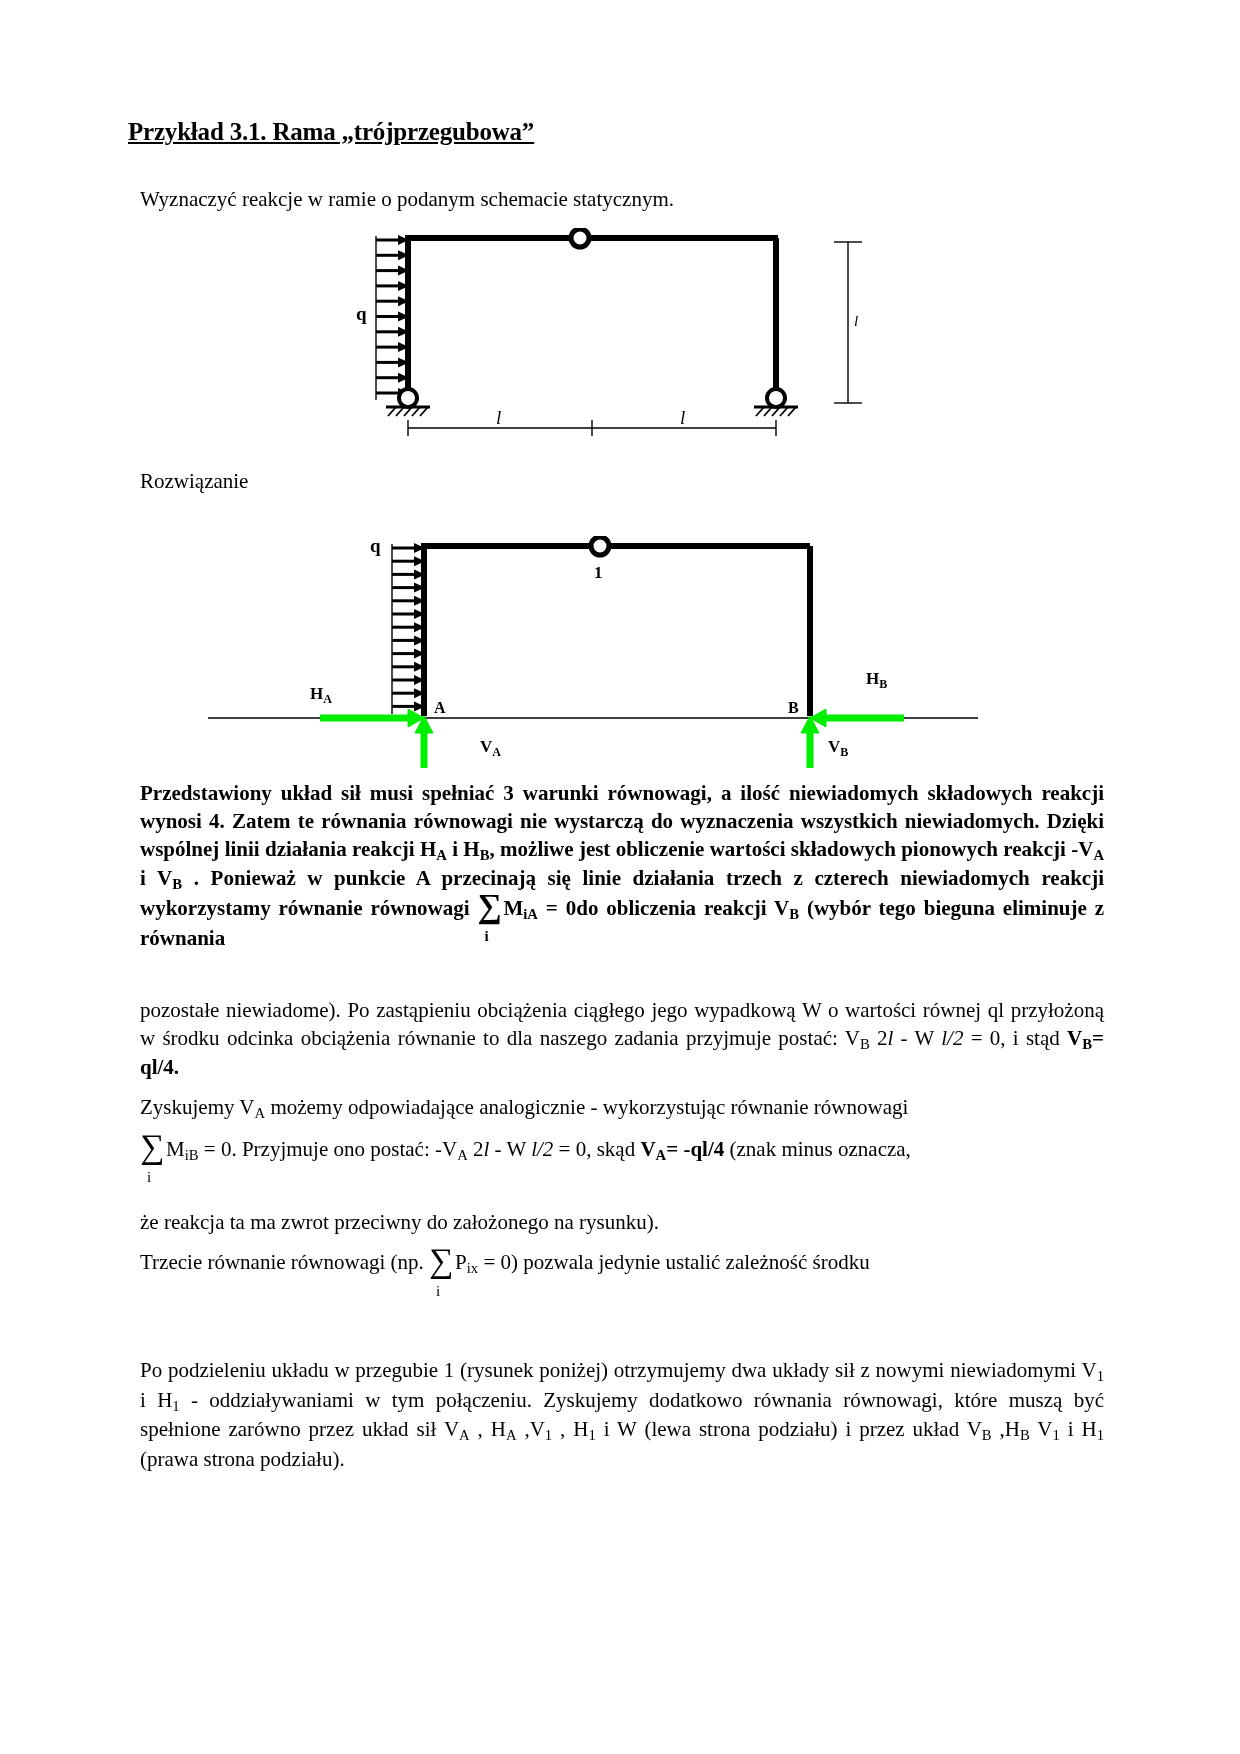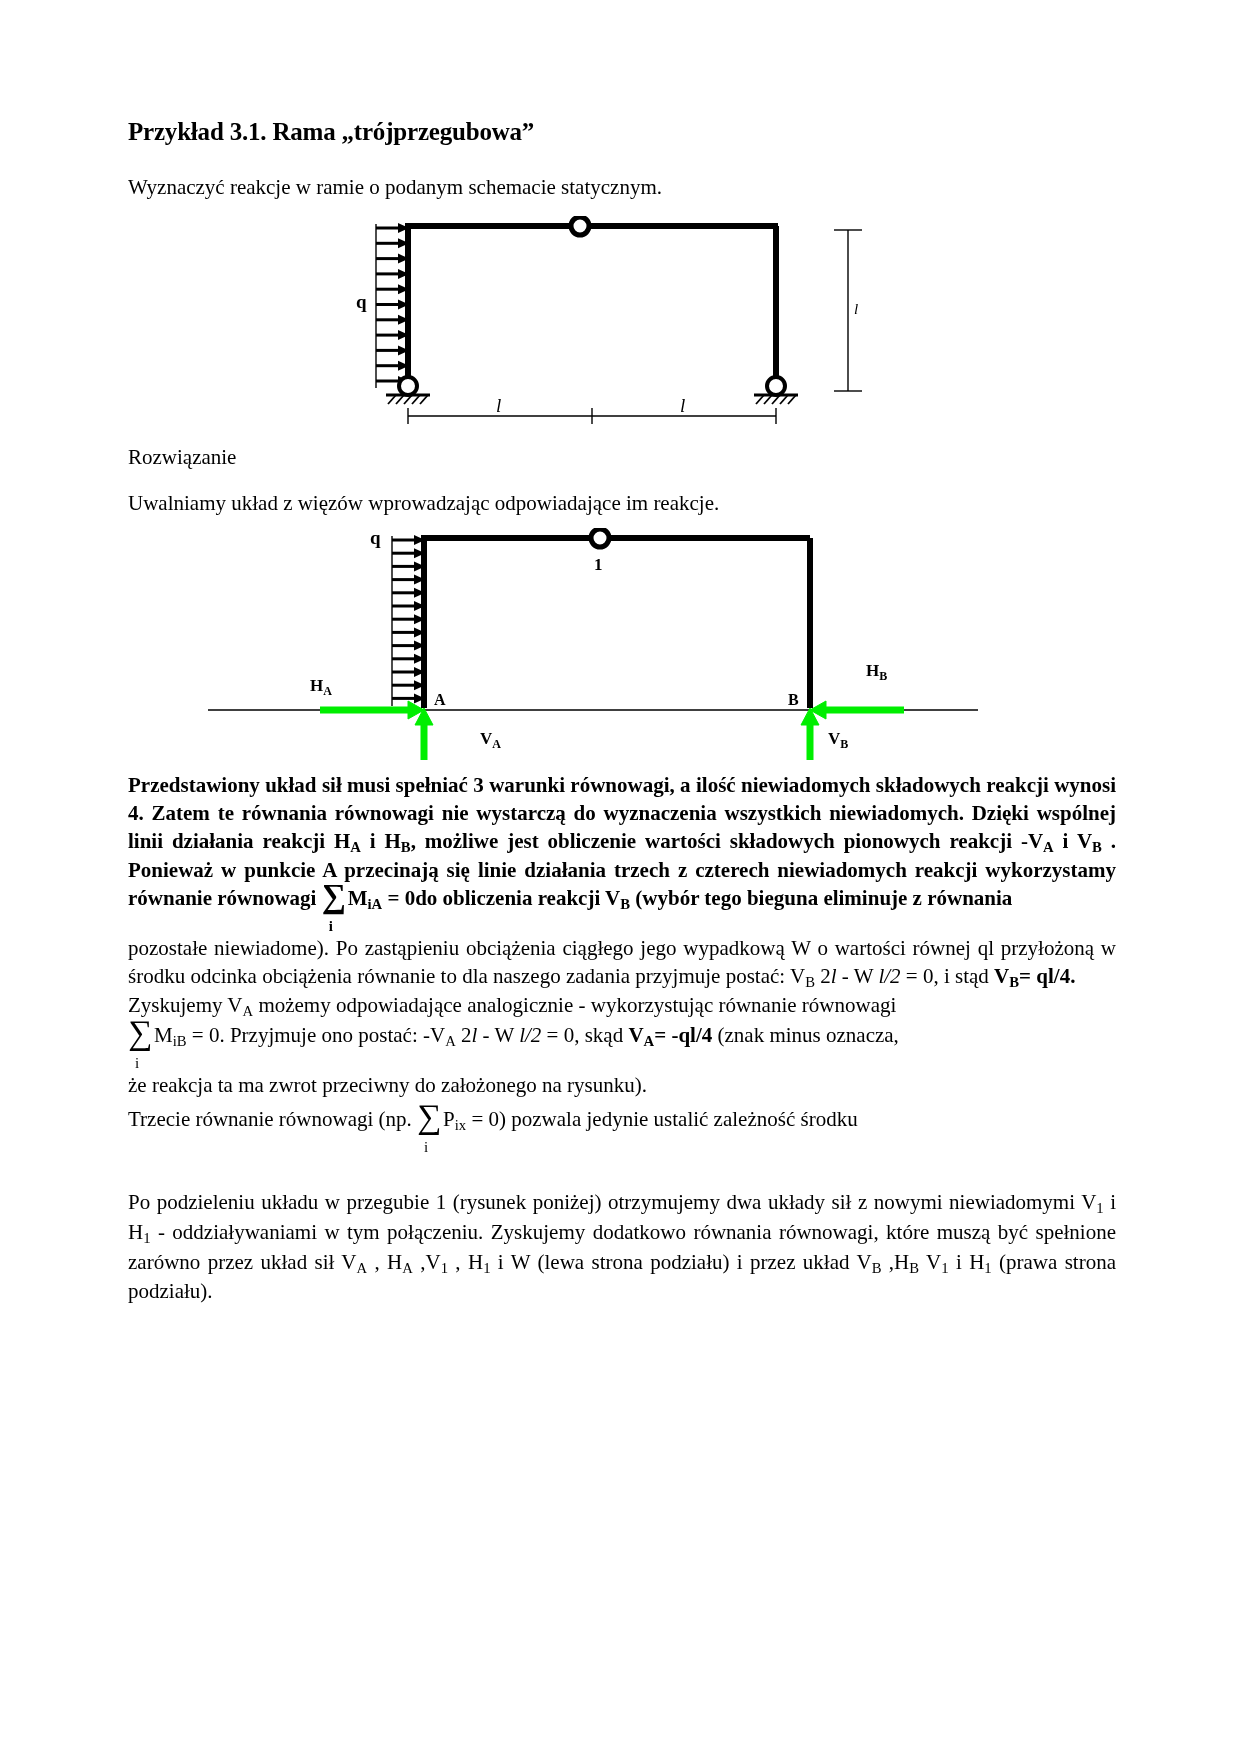--- a/index.html
+++ b/index.html
@@ -27,25 +27,26 @@
     left: 128px;
     top: 118px;
     width: 988px;
   }
   h1.title {
     font-size: 25px;
     font-weight: bold;
     margin: 0 0 0 0;
     letter-spacing: -0.2px;
     font-family: "Liberation Serif", "DejaVu Serif", serif;
+    text-decoration: underline;
   }
   p.para {
     font-size: 21px;
     line-height: 1.33;
-    margin: 0;
+    margin: 12px;
     text-align: justify;
   }
   .spacer-28 { height: 28px; }
   .spacer-18 { height: 18px; }
   .spacer-10 { height: 10px; }
 
   sub { font-size: 0.70em; vertical-align: -0.28em; }
   .it { font-style: italic; }
   .bd { font-weight: bold; }
 
@@ -201,21 +202,20 @@
         <text x="228" y="92" font-family="Liberation Serif, serif" font-size="19" font-weight="bold" fill="#000">q</text>
         <text x="726" y="98" font-family="Liberation Serif, serif" font-size="15" fill="#000" font-style="italic">l</text>
         <text x="368" y="196" font-family="Liberation Serif, serif" font-size="19" fill="#000" font-style="italic">l</text>
         <text x="552" y="196" font-family="Liberation Serif, serif" font-size="19" fill="#000" font-style="italic">l</text>
       </svg>
     </div>
 
     <div class="spacer-10"></div>
     <p class="para">Rozwiązanie</p>
     <div class="spacer-18"></div>
-    <p class="para">Uwalniamy układ z więzów wprowadzając odpowiadające im reakcje.</p>
 
     <div class="fig" style="height:240px;margin-top:10px;">
       <svg width="988" height="240" viewBox="0 0 988 240" xmlns="http://www.w3.org/2000/svg">
 
         <g stroke="#000" stroke-width="1.4" fill="none">
           <line x1="264" y1="8" x2="264" y2="178"></line>
           <g id="f2arrows">
               <line x1="264" y1="12" x2="290" y2="12" stroke="#000" stroke-width="3"></line>
               <polygon points="297,12 286,7 286,17" fill="#000" stroke="none"></polygon>
               <line x1="264" y1="25.2" x2="290" y2="25.2" stroke="#000" stroke-width="3"></line>

